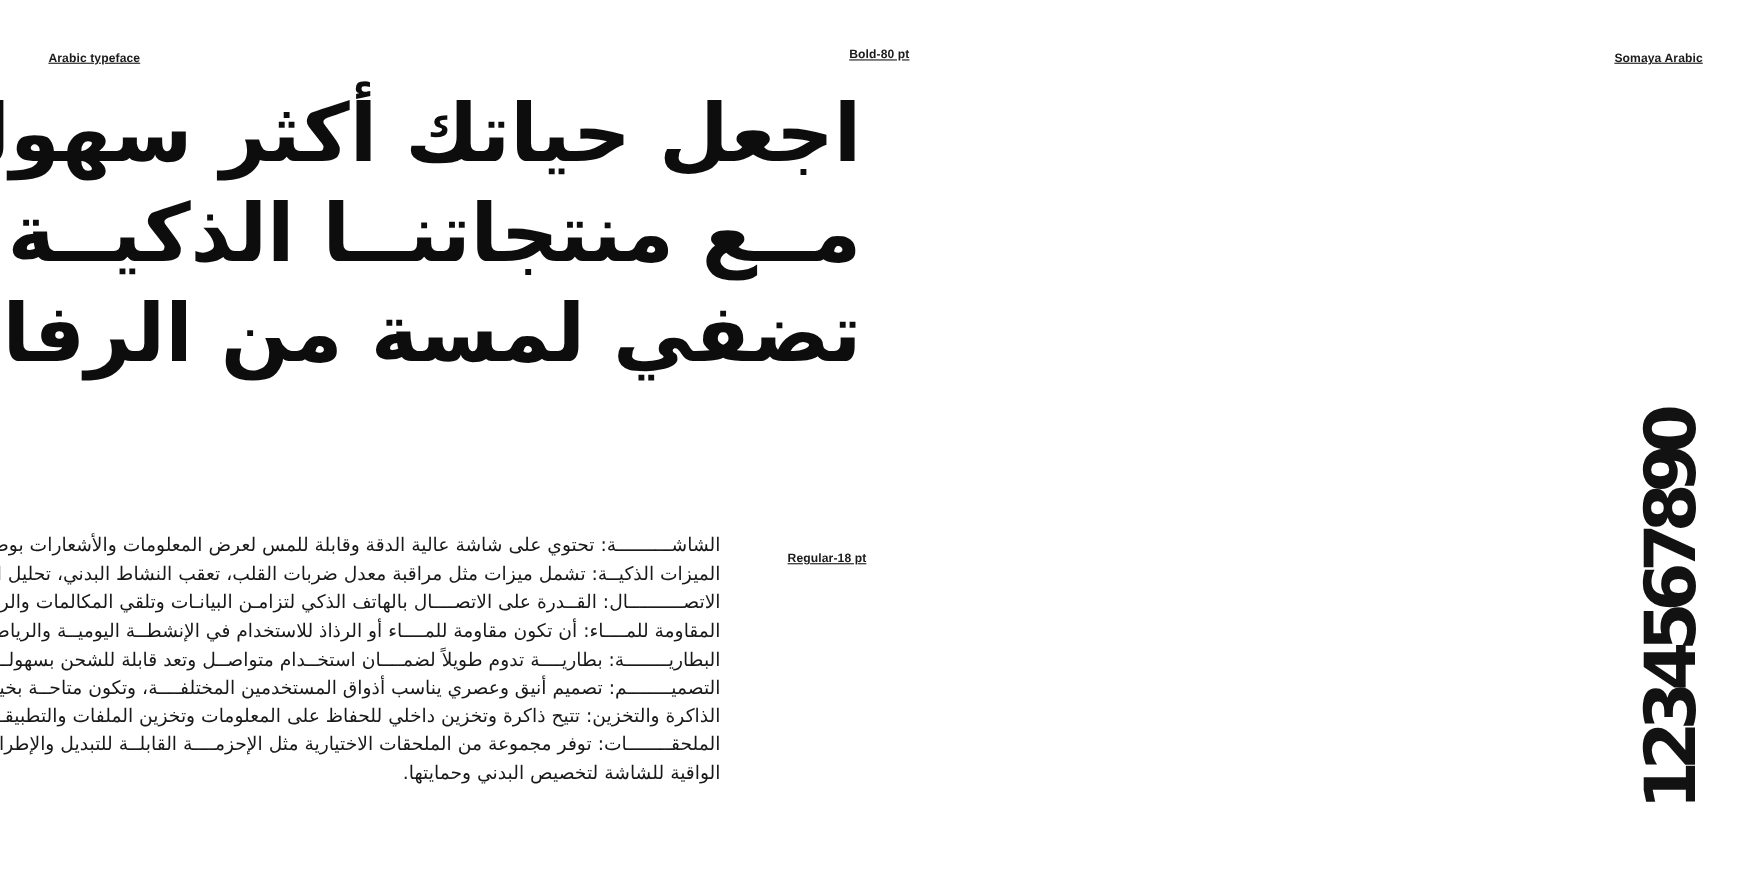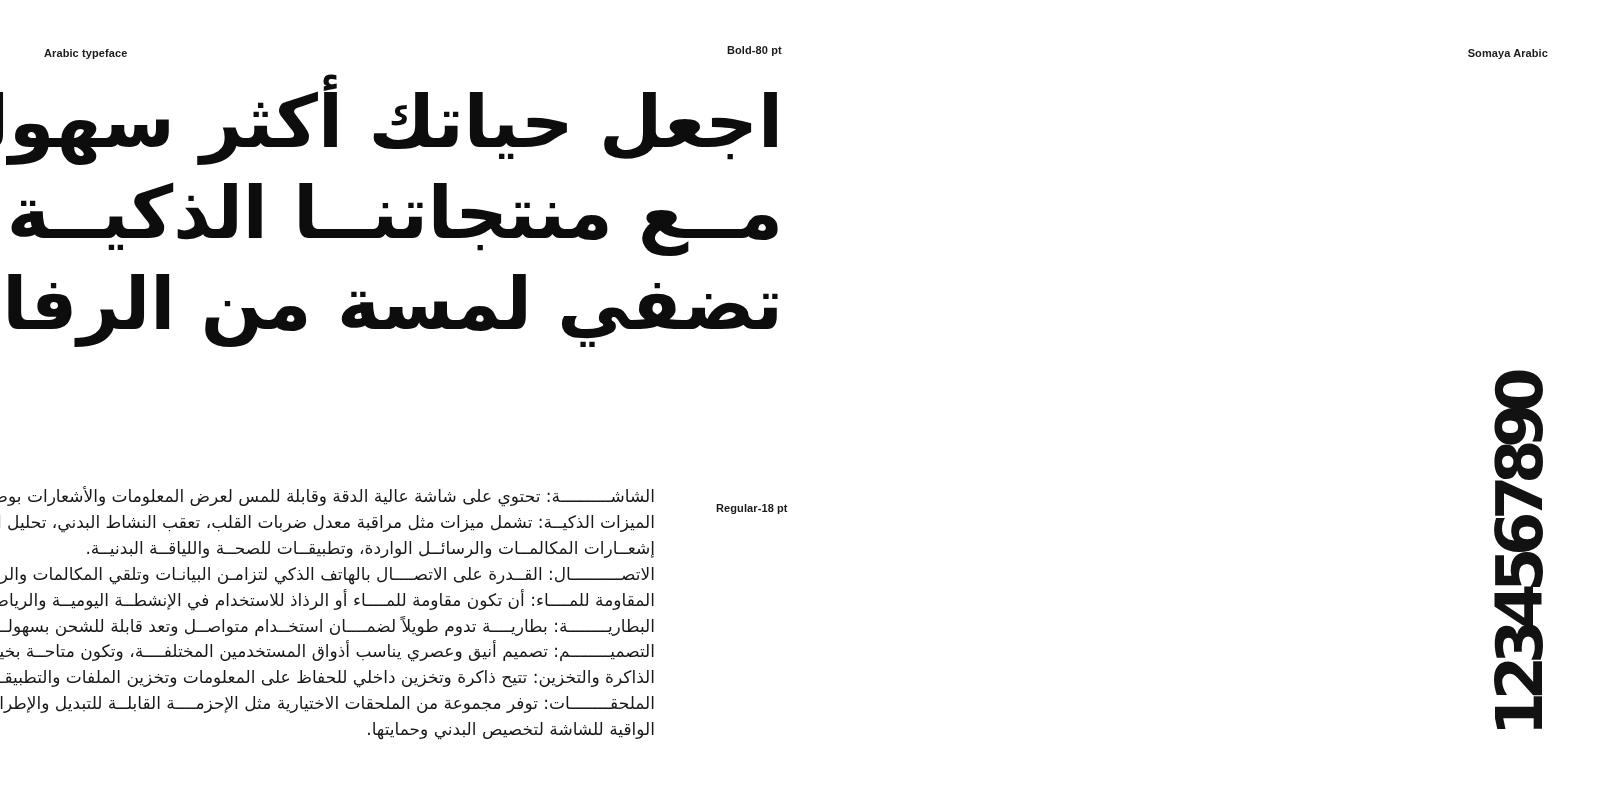--- a/index.html
+++ b/index.html
@@ -17,23 +17,24 @@
     background: #ffffff;
   }
   .meta-label {
     position: absolute;
     font-family: "Liberation Sans", "DejaVu Sans", sans-serif;
     font-size: 11px;
     font-weight: 700;
     color: #1b1b1b;
     letter-spacing: 0.1px;
     white-space: nowrap;
+    text-decoration: underline;
   }
   .label-left   { left: 44px;  top: 47px; }
-  .label-center { left: 727px; top: 44px; text-align: right; }
+  .label-center { left: 772px; top: 44px; text-align: right; }
   .label-right  { right: 52px; top: 47px; }
 
   .headline {
     position: absolute;
     top: 76px;
     right: 817px;
     width: 720px;
     direction: rtl;
     text-align: right;
     font-family: "DejaVu Sans", sans-serif;
@@ -100,21 +101,20 @@
     <div class="hl-line">اجعل حياتك أكثر سهولـة</div>
     <div class="hl-line">مــع منتجاتنــا الذكيــة التي</div>
     <div class="hl-line">تضفي لمسة من الرفاهيــة</div>
   </div>
 
   <span class="meta-label size-label">Regular-18 pt</span>
 
   <div class="body-par" dir="rtl" lang="ar">
     <div class="b-line">الشاشــــــــــة: تحتوي على شاشة عالية الدقة وقابلة للمس لعرض المعلومات والأشعارات بوضوح.</div>
     <div class="b-line">الميزات الذكيــة: تشمل ميزات مثل مراقبة معدل ضربات القلب، تعقب النشاط البدني، تحليل النوم،</div>
-    <div class="b-line">إشعــارات المكالمــات والرسائــل الواردة، وتطبيقــات للصحــة واللياقــة البدنيــة.</div>
     <div class="b-line">الاتصــــــــــال: القــدرة على الاتصــــال بالهاتف الذكي لتزامـن البيانـات وتلقي المكالمات والرسائل.</div>
     <div class="b-line">المقاومة للمــــاء: أن تكون مقاومة للمــــاء أو الرذاذ للاستخدام في الإنشطــة اليوميــة والرياضــــة.</div>
     <div class="b-line">البطاريــــــــة: بطاريــــة تدوم طويلاً لضمــــان استخــدام متواصــل وتعد قابلة للشحن بسهولــة.</div>
     <div class="b-line">التصميــــــــم: تصميم أنيق وعصري يناسب أذواق المستخدمين المختلفــــة، وتكون متاحــة بخيارات</div>
     <div class="b-line">الذاكرة والتخزين: تتيح ذاكرة وتخزين داخلي للحفاظ على المعلومات وتخزين الملفات والتطبيقــــات.</div>
     <div class="b-line">الملحقــــــــات: توفر مجموعة من الملحقات الاختيارية مثل الإحزمــــة القابلــة للتبديل والإطراف</div>
     <div class="b-line">الواقية للشاشة لتخصيص البدني وحمايتها.</div>
   </div>
 
   <div class="numerals">1234567890</div>

